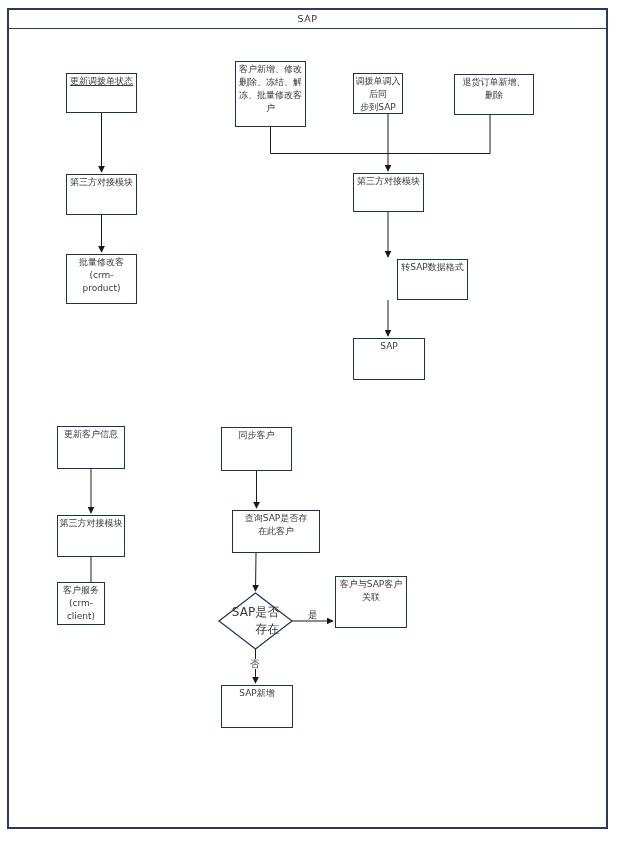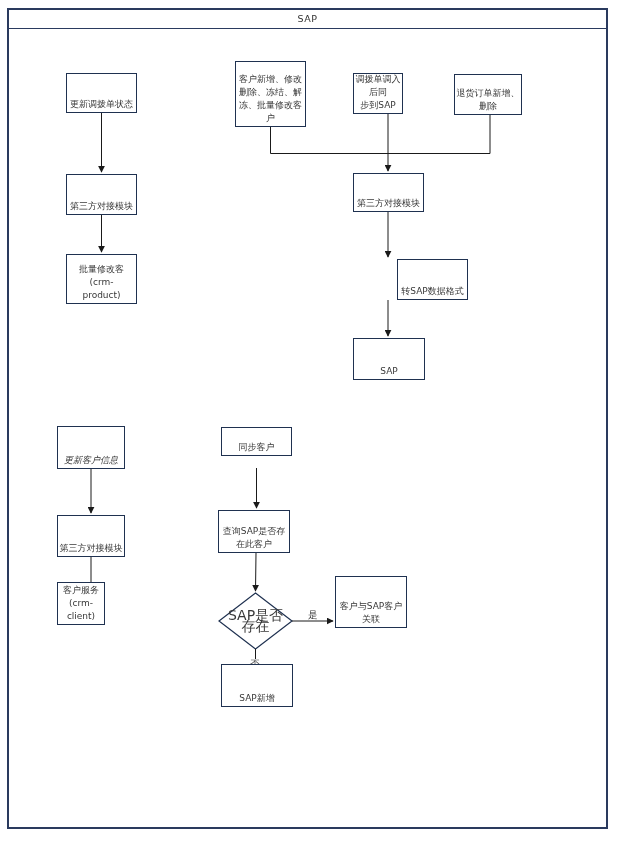--- a/index.html
+++ b/index.html
@@ -13,27 +13,27 @@
   }
   .lane-header {
     position:absolute; left:7px; top:8px; width:601px; height:21px;
     box-sizing:border-box; border-bottom:1.5px solid #2a3a5e;
     display:flex; align-items:center; justify-content:center;
     font-size:9.5px; color:#333333; letter-spacing:0.5px;
   }
   .node {
     position:absolute; box-sizing:border-box;
     border:1.5px solid #1f3150; background:#ffffff;
-    display:flex; align-items:flex-end; justify-content:center;
+    display:flex; align-items:flex-start; justify-content:center;
     text-align:center; font-size:9px; line-height:13px; color:#383838;
     white-space:pre-line; padding:1px;
   }
   .diamond-label {
     position:absolute; display:flex; align-items:center; justify-content:center;
-    text-align:center; font-size:14px; line-height:11px; color:#383838;
+    text-align:right; font-size:12px; line-height:17px; color:#383838;
     white-space:pre-line; background:transparent;
   }
   .edge-label {
     position:absolute; font-size:9.5px; color:#383838; line-height:10px;
   }
   .edge-label.no-bg { background:#ffffff; padding:0 1px; }
   svg.connectors { position:absolute; left:0; top:0; width:622px; height:842px; }
 </style>
 </head>
 <body>
@@ -68,21 +68,21 @@
     <path d="M91,557 L91,601" stroke="#1a1a1a" stroke-width="1" fill="none" marker-end="url(#arrow)"></path>
 
     <path d="M256.5,468 L256.5,508" stroke="#1a1a1a" stroke-width="1" fill="none" marker-end="url(#arrow)"></path>
     <path d="M256,553 L255.5,591" stroke="#1a1a1a" stroke-width="1" fill="none" marker-end="url(#arrow)"></path>
 
     <polygon points="255.5,593 292,621 255.5,649 219,621" fill="#ffffff" stroke="#1f3150" stroke-width="1.2"></polygon>
     <path d="M292,621 L333,621" stroke="#1a1a1a" stroke-width="1" fill="none" marker-end="url(#arrow)"></path>
     <path d="M255.5,649 L255.5,683" stroke="#1a1a1a" stroke-width="1" fill="none" marker-end="url(#arrow)"></path>
   </svg>
 
-  <div class="node" style="left:66px; top:73px; width:71px; height:40px;">
+  <div class="node" style="left:66px; top:73px; width:71px; height:40px;text-decoration:underline;">
     <span>更新调拨单状态</span>
   </div>
   <div class="node" style="left:66px; top:174px; width:71px; height:41px;">
     <span>第三方对接模块</span>
   </div>
   <div class="node" style="left:66px; top:254px; width:71px; height:50px;">
     <span>批量修改客
 (crm-
 product)</span>
   </div>
@@ -90,67 +90,67 @@
   <div class="node" style="left:235px; top:61px; width:71px; height:66px;">
     <span>客户新增、修改
 删除、冻结、解
 冻、批量修改客
 户</span>
   </div>
   <div class="node" style="left:353px; top:73px; width:50px; height:41px;">
     <span>调拨单调入后同
 步到SAP</span>
   </div>
-  <div class="node" style="left:454px; top:74px; width:68px; height:41px;">
+  <div class="node" style="left:454px; top:74px; width:80px; height:41px;">
     <span>退货订单新增、
 删除</span>
   </div>
 
   <div class="node" style="left:353px; top:173px; width:71px; height:39px;">
     <span>第三方对接模块</span>
   </div>
   <div class="node" style="left:353px; top:259px; width:71px; height:41px;margin-left:44px;">
     <span>转SAP数据格式</span>
   </div>
   <div class="node" style="left:353px; top:338px; width:72px; height:42px;">
     <span>SAP</span>
   </div>
 
-  <div class="node" style="left:57px; top:426px; width:68px; height:43px;font-style:italic;">
+  <div class="node" style="left:57px; top:426px; width:68px; height:43px;">
     <span>更新客户信息</span>
   </div>
   <div class="node" style="left:57px; top:515px; width:68px; height:42px;">
     <span>第三方对接模块</span>
   </div>
   <div class="node" style="left:57px; top:582px; width:48px; height:43px;">
     <span>客户服务
 (crm-client)</span>
   </div>
 
-  <div class="node" style="left:221px; top:427px; width:71px; height:29px;">
+  <div class="node" style="left:221px; top:427px; width:71px; height:44px;">
     <span>同步客户</span>
   </div>
-  <div class="node" style="left:218px; top:510px; width:72px; height:43px;">
+  <div class="node" style="left:232px; top:510px; width:88px; height:43px;">
     <span>查询SAP是否存
 在此客户</span>
   </div>
 
   <div class="diamond-label" style="left:222px; top:603px; width:67px; height:36px;">
     <span>SAP是否
 存在</span>
   </div>
 
   <div class="edge-label" style="left:308px; top:610px;">
     <span>是</span>
   </div>
   <div class="edge-label no-bg" style="left:249px; top:659px;">
     <span>否</span>
   </div>
 
   <div class="node" style="left:335px; top:576px; width:72px; height:52px;">
     <span>客户与SAP客户
 关联</span>
   </div>
-  <div class="node" style="left:221px; top:664px; width:72px; height:43px;">
+  <div class="node" style="left:221px; top:685px; width:72px; height:43px;">
     <span>SAP新增</span>
   </div>
 
 </div>
 
 </body></html>

